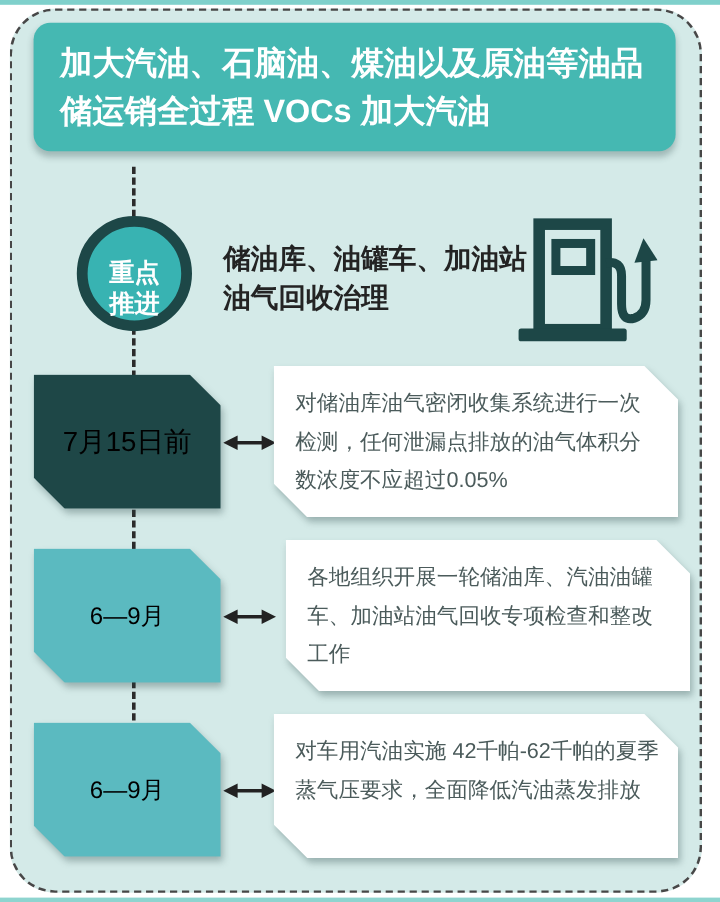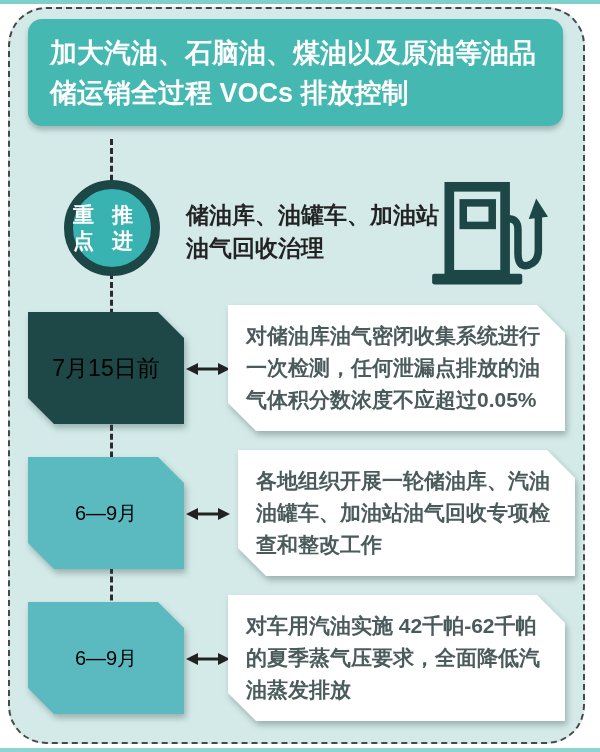--- a/index.html
+++ b/index.html
@@ -57,23 +57,23 @@
     left: 64px; top: 178px;
     width: 96px; height: 96px;
     background: #38b3b2;
     border: 9px solid #1d4747;
     border-radius: 50%;
     color: #ffffff;
     font-weight: bold;
     font-size: 21px;
     line-height: 26px;
     display: flex;
-    flex-direction: row;
+    flex-direction: column;
     align-items: center;
-    justify-content: flex-start;
+    justify-content: flex-end;
     z-index: 2;
   }
   .focus-text {
     position: absolute;
     left: 186px; top: 197px;
     color: #232323;
     font-weight: bold;
     font-size: 23px;
     line-height: 33px;
     z-index: 2;
@@ -90,22 +90,22 @@
   }
   .shadow-wrap { filter: drop-shadow(2px 4px 3px rgba(40,70,70,0.35)); position: absolute; z-index: 2; }
   .dark-fill { background: #1e4747; font-size: 23px; }
   .teal-fill { background: #5bbac0; font-size: 20px; }
 
   .desc-box {
     position: absolute;
     left: 228px;
     width: 337px;
     color: #4b5b5b;
-    font-weight: 700;
-    font-size: 21px;
+    font-weight: 400;
+    font-size: 18px;
     line-height: 32px;
     z-index: 2;
   }
   .desc-clip {
     background: #ffffff;
     clip-path: polygon(0 0, calc(100% - 28px) 0, 100% 28px, 100% 100%, 28px 100%, 0 calc(100% - 28px));
     padding: 15px 14px 15px 18px;
     min-height: 120px;
   }
 
@@ -116,21 +116,21 @@
 
 <div class="edge-strip top"></div>
 <div class="edge-strip bottom"></div>
 
 <div class="panel">
 
   <div class="connector" style="left:100px; top:130px;"></div>
 
   <div class="header-box" style="left:18px; top:10px;">
     <div>加大汽油、石脑油、煤油以及原油等油品</div>
-    <div>储运销全过程 VOCs 排放控制</div>
+    <div>储运销全过程 VOCs 加大汽油</div>
   </div>
 
   <div class="focus-badge" style="left:54px; top:171px;">
     <div>重点</div>
     <div>推进</div>
   </div>
   <div class="focus-text" style="left:176px; top:190px;">
     <div>储油库、油罐车、加油站</div>
     <div>油气回收治理</div>
   </div>

